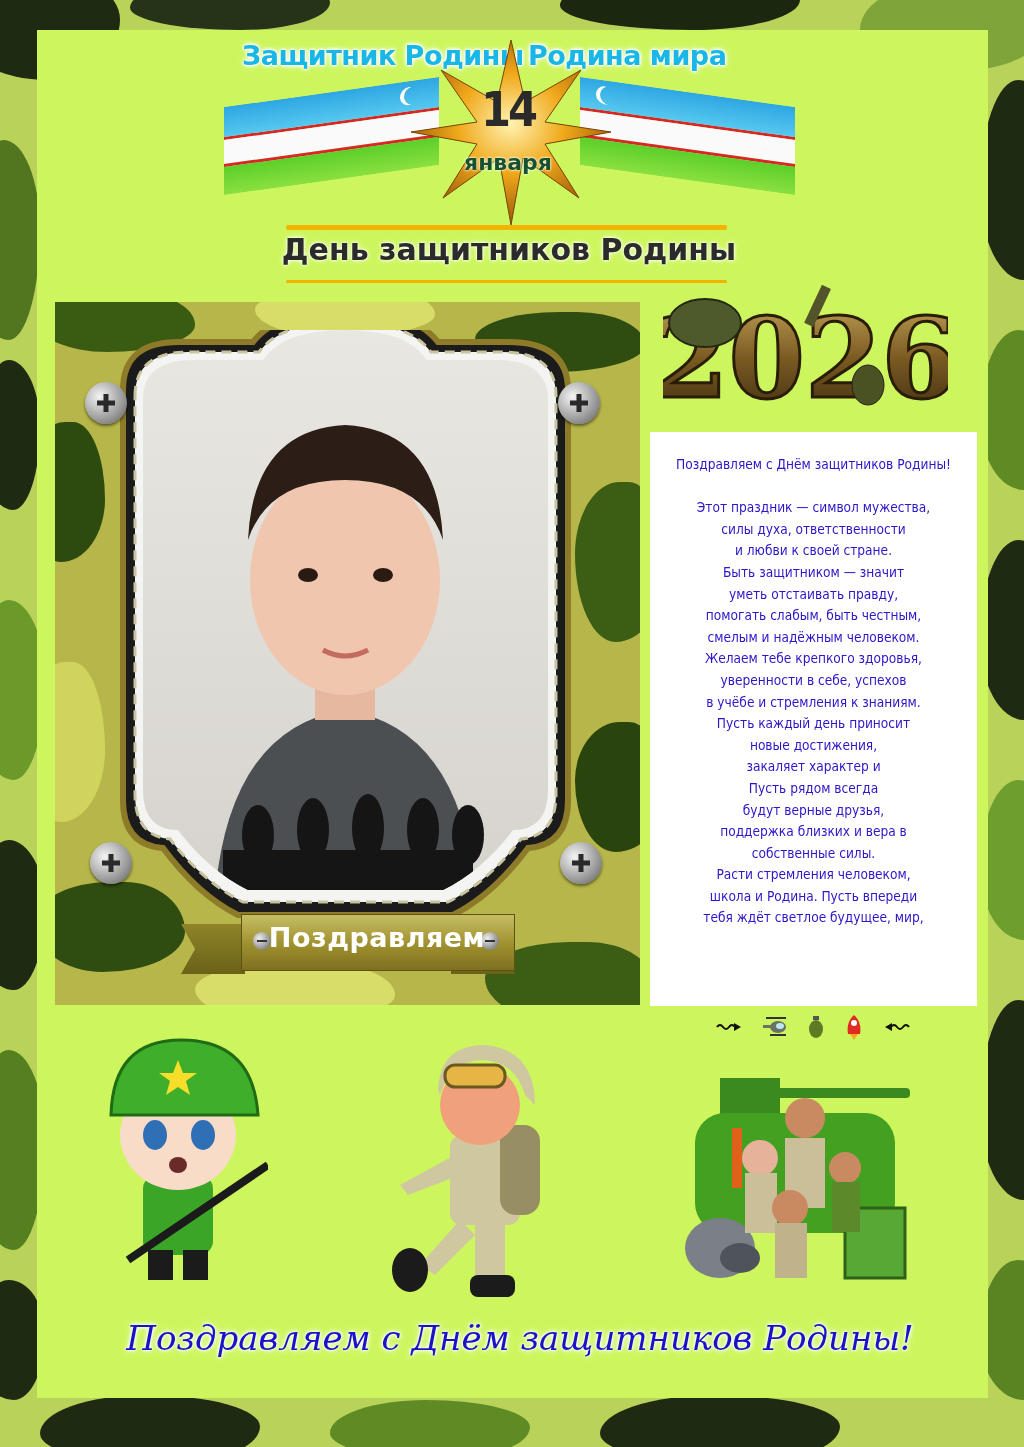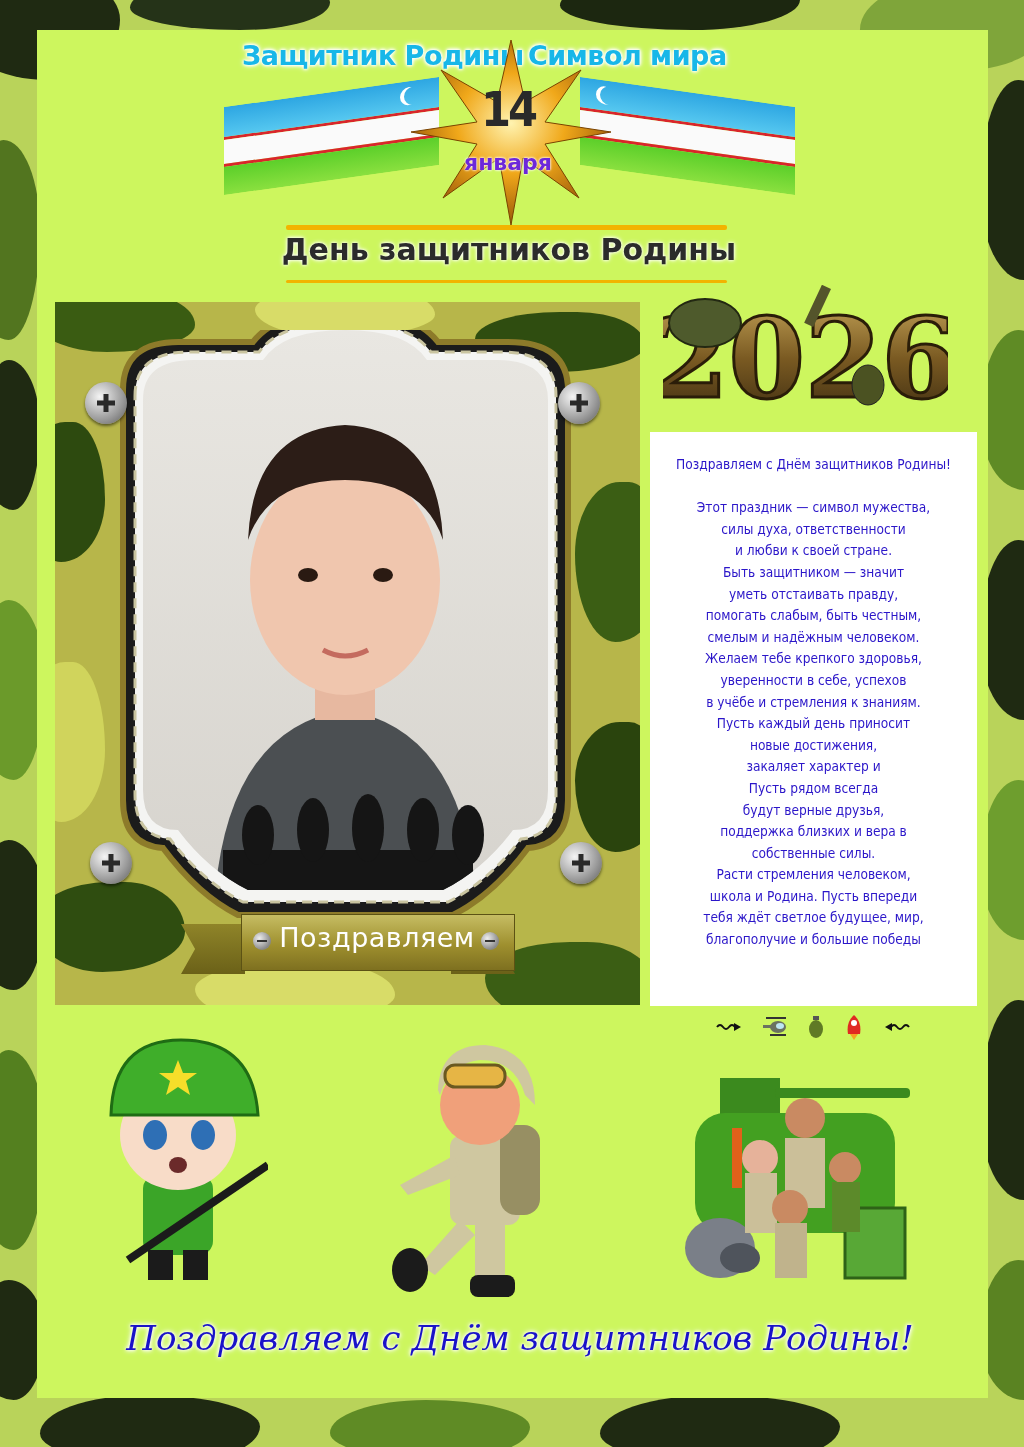--- a/index.html
+++ b/index.html
@@ -14,21 +14,21 @@
   .flag { position:absolute; width:215px; height:88px; overflow:hidden; }
   .flag .b { height:34%; background:linear-gradient(180deg,#2da6e2,#56c8f0); position:relative; }
   .flag .r { height:3%; background:#d9262b; }
   .flag .w { height:28%; background:#fafafa; }
   .flag .g { height:32%; background:linear-gradient(180deg,#5ccf2a,#8ae03f); }
   .crescent { position:absolute; top:6px; width:18px; height:18px; border-radius:50%; box-shadow:-4px 0 0 0 #fff; }
   .star { position:absolute; left:411px; top:40px; width:200px; height:185px; }
   .num14 { position:absolute; left:463px; top:85px; width:90px; text-align:center; font-size:48px; font-weight:bold;
     color:#2a2a2a; font-family:"DejaVu Sans Condensed","DejaVu Sans", sans-serif; letter-spacing:-3px; line-height:1; }
   .yanv { position:absolute; left:451px; top:150px; width:114px; text-align:center; font-size:22px; font-weight:bold;
-    color:#6d28d9; text-shadow:0 0 2px #fff,0 0 3px #fff; }
+    color:#14532d; text-shadow:0 0 2px #fff,0 0 3px #fff; }
   .gold-bar { position:absolute; left:286px; top:225px; width:441px; height:5px; background:#f2b400; border-radius:2px; }
   .gold-bar2 { position:absolute; left:286px; top:280px; width:441px; height:3px; background:#f2b400; border-radius:2px; }
   .day-title { position:absolute; left:256px; top:232px; width:506px; text-align:center; font-size:30px; font-weight:bold;
     color:#2b2b2b; text-shadow:0 0 3px #fff,0 0 5px #fff; }
   .photo-card { position:absolute; left:55px; top:302px; width:585px; height:703px; overflow:hidden;
     background:#b7b64a; }
   .photo-card .blob { position:absolute; border-radius:50% 40% 55% 45% / 45% 55% 45% 55%; }
   .frame-outer { position:absolute; left:28px; top:28px; width:525px; height:600px; }
   .screw { position:absolute; width:42px; height:42px; border-radius:50%;
     background:radial-gradient(circle at 35% 35%,#f4f4f4,#9a9a9a 60%,#5a5a5a); box-shadow:0 2px 3px rgba(0,0,0,.5); }
@@ -36,21 +36,21 @@
   .screw::before { width:18px; height:5px; transform:translate(-50%,-50%); }
   .screw::after { width:5px; height:18px; transform:translate(-50%,-50%); }
   .banner { position:absolute; left:126px; top:612px; width:330px; height:55px; }
   .banner-center { position:absolute; left:60px; top:0; width:272px; height:55px;
     background:linear-gradient(180deg,#c6bd63,#9e8f2e 55%,#7e7020); border:1px solid #5c5214; }
   .banner-tail-l, .banner-tail-r { position:absolute; top:10px; width:64px; height:50px;
     background:linear-gradient(180deg,#8f8429,#6b6118); }
   .banner-tail-l { left:0; clip-path:polygon(0 0,100% 0,100% 100%,0 100%,22% 50%); }
   .banner-tail-r { left:270px; clip-path:polygon(0 0,100% 0,78% 50%,100% 100%,0 100%); }
   .banner-label { position:absolute; left:60px; top:8px; width:272px; text-align:center; color:#fff;
-    font-size:27px; font-weight:normal; font-family:"DejaVu Sans", sans-serif; letter-spacing:0.5px; }
+    font-size:27px; font-weight:bold; font-family:"DejaVu Sans", sans-serif; letter-spacing:0.5px; }
   .mini-screw { position:absolute; top:18px; width:18px; height:18px; border-radius:50%;
     background:radial-gradient(circle at 35% 35%,#eee,#888 70%); }
   .mini-screw::before { content:""; position:absolute; left:4px; top:8px; width:10px; height:2px; background:#333; }
   .year-art { position:absolute; left:663px; top:285px; width:285px; height:130px; }
   .text-box { position:absolute; left:650px; top:432px; width:327px; height:574px; background:#fff; }
   .text-box .lines { position:absolute; left:0; top:22px; width:100%; text-align:center; color:#2b16c9;
     font-size:13.6px; line-height:21.6px; font-family:"DejaVu Sans Condensed","DejaVu Sans", sans-serif; font-weight:500; }
   .text-box .lines div { white-space:nowrap; }
   .icons-row { position:absolute; left:716px; top:1012px; height:30px; display:flex; gap:20px; align-items:center; }
   .bottom-title { position:absolute; left:80px; top:1318px; width:880px; text-align:center; color:#1a12c8;
@@ -79,21 +79,21 @@
   <div class="blob" style="left:980px;top:1000px;width:80px;height:200px;background:#1f2a12;"></div>
   <div class="blob" style="left:980px;top:1260px;width:80px;height:140px;background:#5a8322;"></div>
   <div class="blob" style="left:40px;top:1395px;width:220px;height:70px;background:#1f2a12;"></div>
   <div class="blob" style="left:330px;top:1400px;width:200px;height:60px;background:#5f8b25;"></div>
   <div class="blob" style="left:600px;top:1395px;width:240px;height:70px;background:#1f2a12;"></div>
 </div>
 
 <div class="panel"></div>
 
 <div class="top-line" style="left:242px;">Защитник Родины</div>
-<div class="top-line" style="left:528px;">Символ мира</div>
+<div class="top-line" style="left:528px;">Родина мира</div>
 
 <div class="flag" style="left:224px;top:92px;transform:skewY(-8deg);">
   <div class="b">
       <div class="crescent" style="left:180px;"></div>
     </div>
     <div class="r"></div>
     <div class="w"></div>
     <div class="r"></div>
     <div class="g"></div>
 </div>
@@ -215,21 +215,20 @@
     <div>Пусть каждый день приносит</div>
     <div>новые достижения,</div>
     <div>закаляет характер и</div>
     <div>Пусть рядом всегда</div>
     <div>будут верные друзья,</div>
     <div>поддержка близких и вера в</div>
     <div>собственные силы.</div>
     <div>Расти стремления человеком,</div>
     <div>школа и Родина. Пусть впереди</div>
     <div>тебя ждёт светлое будущее, мир,</div>
-    <div>благополучие и большие победы</div>
   </div>
 </div>
 
 <div class="icons-row">
   <svg width="26" height="12" viewBox="0 0 26 12">
     <path d="M1,6 Q4,2 7,6 T13,6 T19,6" stroke="#111" stroke-width="2" fill="none"></path>
       <path d="M18,2 L25,6 L18,10 Z" fill="#111"></path>
   </svg>
   <svg width="26" height="24" viewBox="0 0 26 24">
     <rect x="4" y="2" width="20" height="2" fill="#333"></rect>

